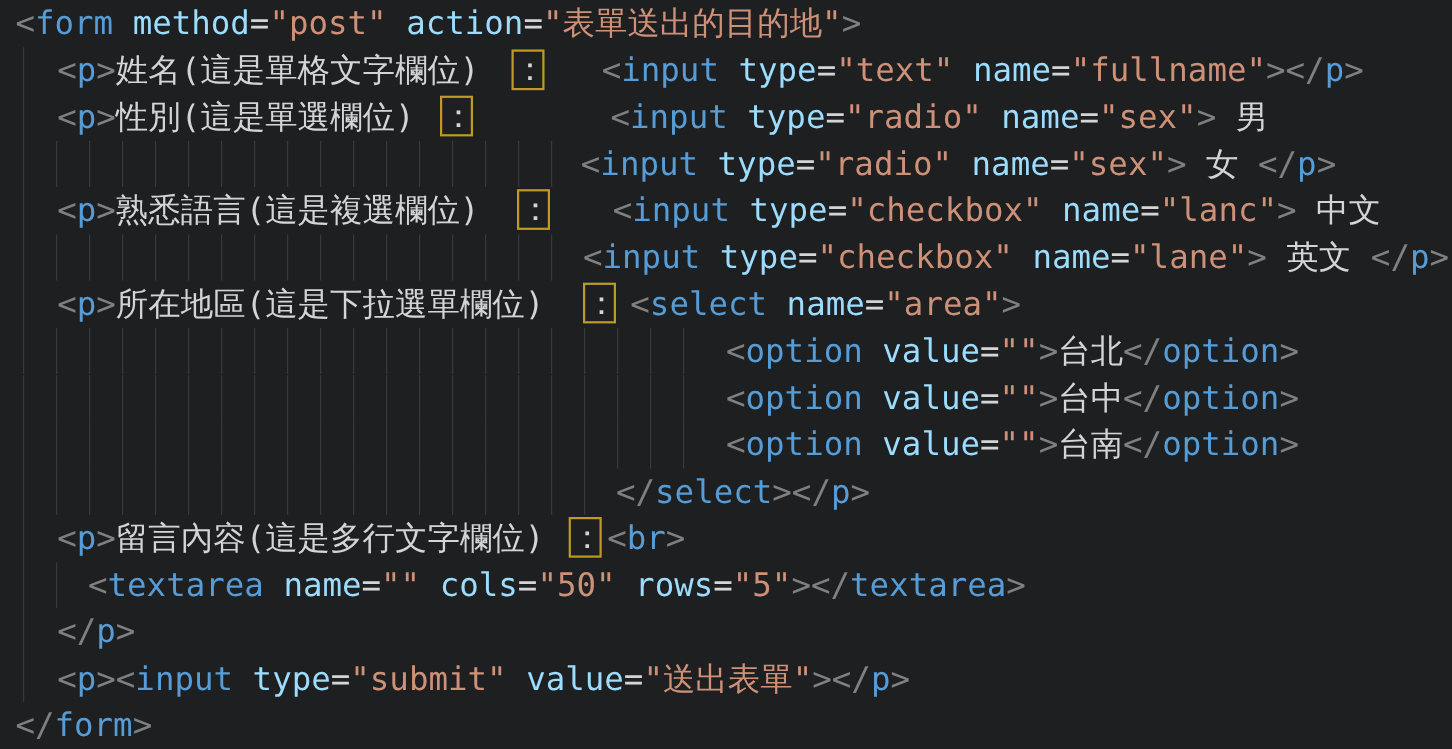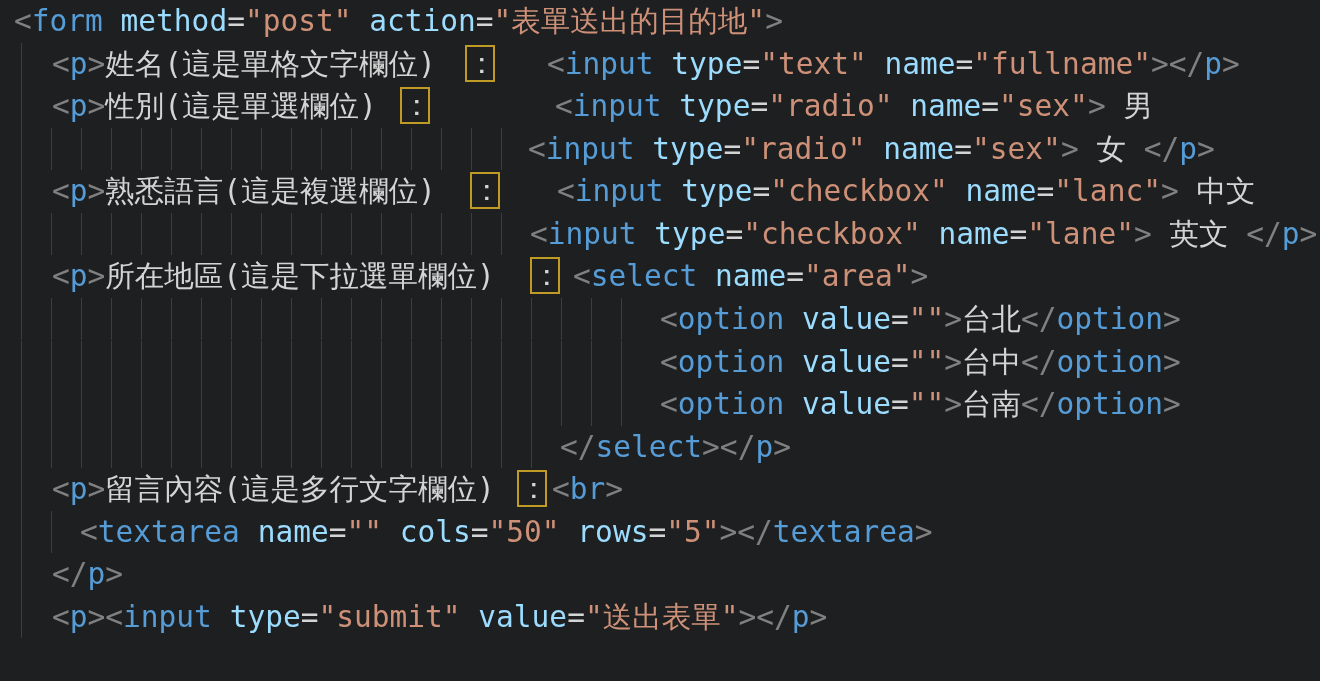--- a/index.html
+++ b/index.html
@@ -48,13 +48,14 @@
     <div class="line" style="top: 212.812px;"><div class="guide" style="left: 21px;"></div><div class="guide" style="left: 51px;"></div><div class="guide" style="left: 81px;"></div><div class="guide" style="left: 111px;"></div><div class="guide" style="left: 141px;"></div><div class="guide" style="left: 171px;"></div><div class="guide" style="left: 201px;"></div><div class="guide" style="left: 231px;"></div><div class="guide" style="left: 261px;"></div><div class="guide" style="left: 291px;"></div><div class="guide" style="left: 321px;"></div><div class="guide" style="left: 351px;"></div><div class="guide" style="left: 381px;"></div><div class="guide" style="left: 411px;"></div><div class="guide" style="left: 441px;"></div><div class="guide" style="left: 471px;"></div><div class="guide" style="left: 501px;"></div><span class="part" style="left: 530px;"><span class="tok tk-p">&lt;</span><span class="tok tk-t">input</span><span class="tok tk-x"> </span><span class="tok tk-a">type</span><span class="tok tk-o">=</span><span class="tok tk-s">"checkbox"</span><span class="tok tk-x"> </span><span class="tok tk-a">name</span><span class="tok tk-o">=</span><span class="tok tk-s">"lane"</span><span class="tok tk-p">&gt;</span><span class="tok tk-x"> 英文 </span><span class="tok tk-p">&lt;/</span><span class="tok tk-t">p</span><span class="tok tk-p">&gt;</span></span></div>
     <div class="line" style="top: 255.375px;"><div class="guide" style="left: 21px;"></div><span class="part" style="left: 52px;"><span class="tok tk-p">&lt;</span><span class="tok tk-t">p</span><span class="tok tk-p">&gt;</span><span class="tok tk-x">所在地區(這是下拉選單欄位)</span></span><div class="ubox" style="left: 530px;">：</div><span class="part" style="left: 573px;"><span class="tok tk-p">&lt;</span><span class="tok tk-t">select</span><span class="tok tk-x"> </span><span class="tok tk-a">name</span><span class="tok tk-o">=</span><span class="tok tk-s">"area"</span><span class="tok tk-p">&gt;</span></span></div>
     <div class="line" style="top: 297.938px;"><div class="guide" style="left: 21px;"></div><div class="guide" style="left: 51px;"></div><div class="guide" style="left: 81px;"></div><div class="guide" style="left: 111px;"></div><div class="guide" style="left: 141px;"></div><div class="guide" style="left: 171px;"></div><div class="guide" style="left: 201px;"></div><div class="guide" style="left: 231px;"></div><div class="guide" style="left: 261px;"></div><div class="guide" style="left: 291px;"></div><div class="guide" style="left: 321px;"></div><div class="guide" style="left: 351px;"></div><div class="guide" style="left: 381px;"></div><div class="guide" style="left: 411px;"></div><div class="guide" style="left: 441px;"></div><div class="guide" style="left: 471px;"></div><div class="guide" style="left: 501px;"></div><div class="guide" style="left: 531px;"></div><div class="guide" style="left: 561px;"></div><div class="guide" style="left: 591px;"></div><div class="guide" style="left: 621px;"></div><span class="part" style="left: 660px;"><span class="tok tk-p">&lt;</span><span class="tok tk-t">option</span><span class="tok tk-x"> </span><span class="tok tk-a">value</span><span class="tok tk-o">=</span><span class="tok tk-s">""</span><span class="tok tk-p">&gt;</span><span class="tok tk-x">台北</span><span class="tok tk-p">&lt;/</span><span class="tok tk-t">option</span><span class="tok tk-p">&gt;</span></span></div>
     <div class="line" style="top: 340.5px;"><div class="guide" style="left: 21px;"></div><div class="guide" style="left: 51px;"></div><div class="guide" style="left: 81px;"></div><div class="guide" style="left: 111px;"></div><div class="guide" style="left: 141px;"></div><div class="guide" style="left: 171px;"></div><div class="guide" style="left: 201px;"></div><div class="guide" style="left: 231px;"></div><div class="guide" style="left: 261px;"></div><div class="guide" style="left: 291px;"></div><div class="guide" style="left: 321px;"></div><div class="guide" style="left: 351px;"></div><div class="guide" style="left: 381px;"></div><div class="guide" style="left: 411px;"></div><div class="guide" style="left: 441px;"></div><div class="guide" style="left: 471px;"></div><div class="guide" style="left: 501px;"></div><div class="guide" style="left: 531px;"></div><div class="guide" style="left: 561px;"></div><div class="guide" style="left: 591px;"></div><div class="guide" style="left: 621px;"></div><span class="part" style="left: 660px;"><span class="tok tk-p">&lt;</span><span class="tok tk-t">option</span><span class="tok tk-x"> </span><span class="tok tk-a">value</span><span class="tok tk-o">=</span><span class="tok tk-s">""</span><span class="tok tk-p">&gt;</span><span class="tok tk-x">台中</span><span class="tok tk-p">&lt;/</span><span class="tok tk-t">option</span><span class="tok tk-p">&gt;</span></span></div>
     <div class="line" style="top: 383.062px;"><div class="guide" style="left: 21px;"></div><div class="guide" style="left: 51px;"></div><div class="guide" style="left: 81px;"></div><div class="guide" style="left: 111px;"></div><div class="guide" style="left: 141px;"></div><div class="guide" style="left: 171px;"></div><div class="guide" style="left: 201px;"></div><div class="guide" style="left: 231px;"></div><div class="guide" style="left: 261px;"></div><div class="guide" style="left: 291px;"></div><div class="guide" style="left: 321px;"></div><div class="guide" style="left: 351px;"></div><div class="guide" style="left: 381px;"></div><div class="guide" style="left: 411px;"></div><div class="guide" style="left: 441px;"></div><div class="guide" style="left: 471px;"></div><div class="guide" style="left: 501px;"></div><div class="guide" style="left: 531px;"></div><div class="guide" style="left: 561px;"></div><div class="guide" style="left: 591px;"></div><div class="guide" style="left: 621px;"></div><span class="part" style="left: 660px;"><span class="tok tk-p">&lt;</span><span class="tok tk-t">option</span><span class="tok tk-x"> </span><span class="tok tk-a">value</span><span class="tok tk-o">=</span><span class="tok tk-s">""</span><span class="tok tk-p">&gt;</span><span class="tok tk-x">台南</span><span class="tok tk-p">&lt;/</span><span class="tok tk-t">option</span><span class="tok tk-p">&gt;</span></span></div>
     <div class="line" style="top: 425.625px;"><div class="guide" style="left: 21px;"></div><div class="guide" style="left: 51px;"></div><div class="guide" style="left: 81px;"></div><div class="guide" style="left: 111px;"></div><div class="guide" style="left: 141px;"></div><div class="guide" style="left: 171px;"></div><div class="guide" style="left: 201px;"></div><div class="guide" style="left: 231px;"></div><div class="guide" style="left: 261px;"></div><div class="guide" style="left: 291px;"></div><div class="guide" style="left: 321px;"></div><div class="guide" style="left: 351px;"></div><div class="guide" style="left: 381px;"></div><div class="guide" style="left: 411px;"></div><div class="guide" style="left: 441px;"></div><div class="guide" style="left: 471px;"></div><div class="guide" style="left: 501px;"></div><div class="guide" style="left: 531px;"></div><span class="part" style="left: 560px;"><span class="tok tk-p">&lt;/</span><span class="tok tk-t">select</span><span class="tok tk-p">&gt;&lt;/</span><span class="tok tk-t">p</span><span class="tok tk-p">&gt;</span></span></div>
     <div class="line" style="top: 468.188px;"><div class="guide" style="left: 21px;"></div><span class="part" style="left: 52px;"><span class="tok tk-p">&lt;</span><span class="tok tk-t">p</span><span class="tok tk-p">&gt;</span><span class="tok tk-x">留言內容(這是多行文字欄位)</span></span><div class="ubox" style="left: 517px;">：</div><span class="part" style="left: 552px;"><span class="tok tk-p">&lt;</span><span class="tok tk-t">br</span><span class="tok tk-p">&gt;</span></span></div>
     <div class="line" style="top: 510.75px;"><div class="guide" style="left: 21px;"></div><div class="guide" style="left: 51px;"></div><span class="part" style="left: 80px;"><span class="tok tk-p">&lt;</span><span class="tok tk-t">textarea</span><span class="tok tk-x"> </span><span class="tok tk-a">name</span><span class="tok tk-o">=</span><span class="tok tk-s">""</span><span class="tok tk-x"> </span><span class="tok tk-a">cols</span><span class="tok tk-o">=</span><span class="tok tk-s">"50"</span><span class="tok tk-x"> </span><span class="tok tk-a">rows</span><span class="tok tk-o">=</span><span class="tok tk-s">"5"</span><span class="tok tk-p">&gt;&lt;/</span><span class="tok tk-t">textarea</span><span class="tok tk-p">&gt;</span></span></div>
     <div class="line" style="top: 553.312px;"><div class="guide" style="left: 21px;"></div><span class="part" style="left: 52px;"><span class="tok tk-p">&lt;/</span><span class="tok tk-t">p</span><span class="tok tk-p">&gt;</span></span></div>
     <div class="line" style="top: 595.875px;"><div class="guide" style="left: 21px;"></div><span class="part" style="left: 52px;"><span class="tok tk-p">&lt;</span><span class="tok tk-t">p</span><span class="tok tk-p">&gt;&lt;</span><span class="tok tk-t">input</span><span class="tok tk-x"> </span><span class="tok tk-a">type</span><span class="tok tk-o">=</span><span class="tok tk-s">"submit"</span><span class="tok tk-x"> </span><span class="tok tk-a">value</span><span class="tok tk-o">=</span><span class="tok tk-s">"送出表單"</span><span class="tok tk-p">&gt;&lt;/</span><span class="tok tk-t">p</span><span class="tok tk-p">&gt;</span></span></div>
+    <div class="line" style="top: 638.438px;"><span class="part" style="left: 14px;"><span class="tok tk-p">&lt;/</span><span class="tok tk-t">form</span><span class="tok tk-p">&gt;</span></span></div>
   </div>
 
 </body></html>

